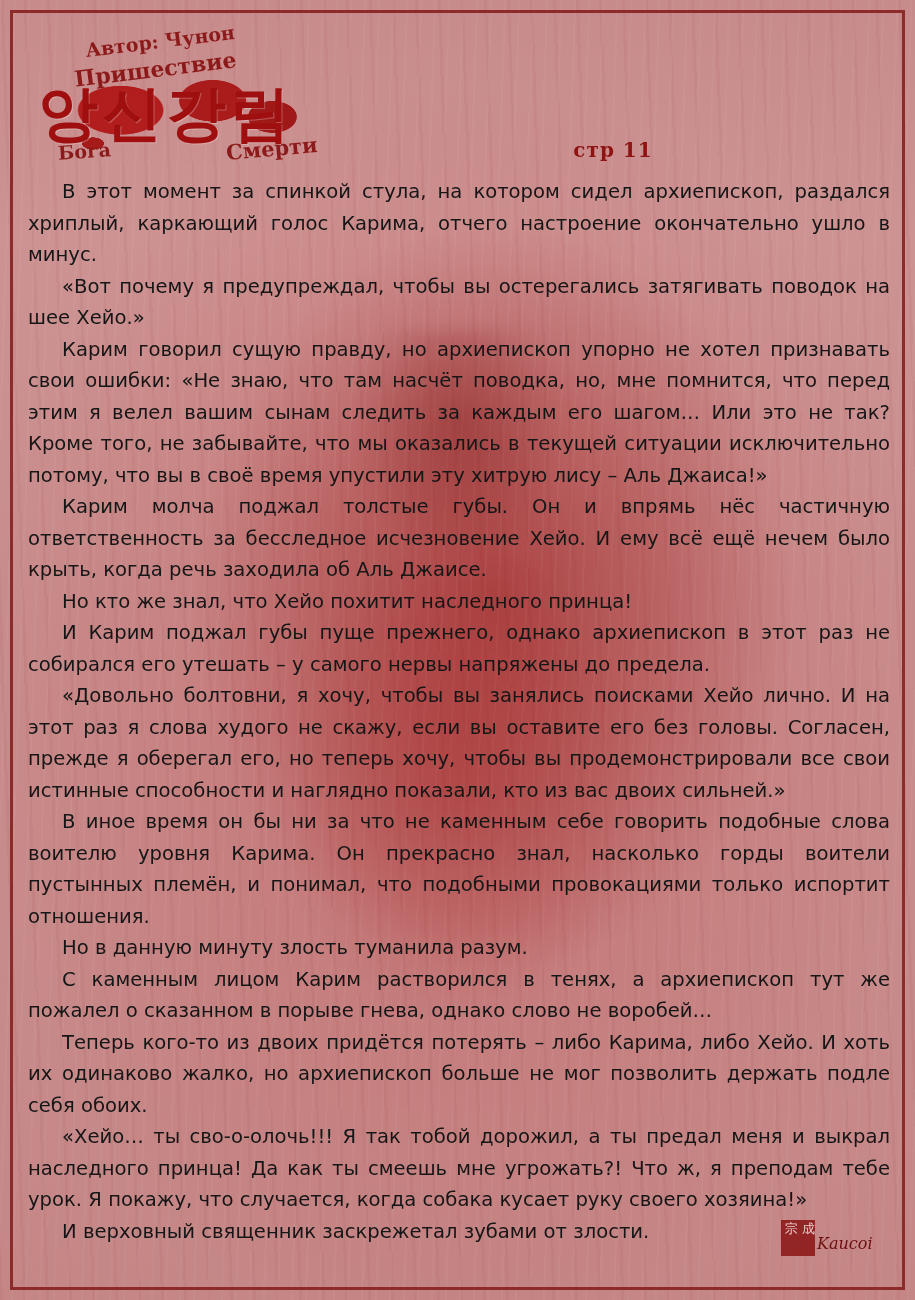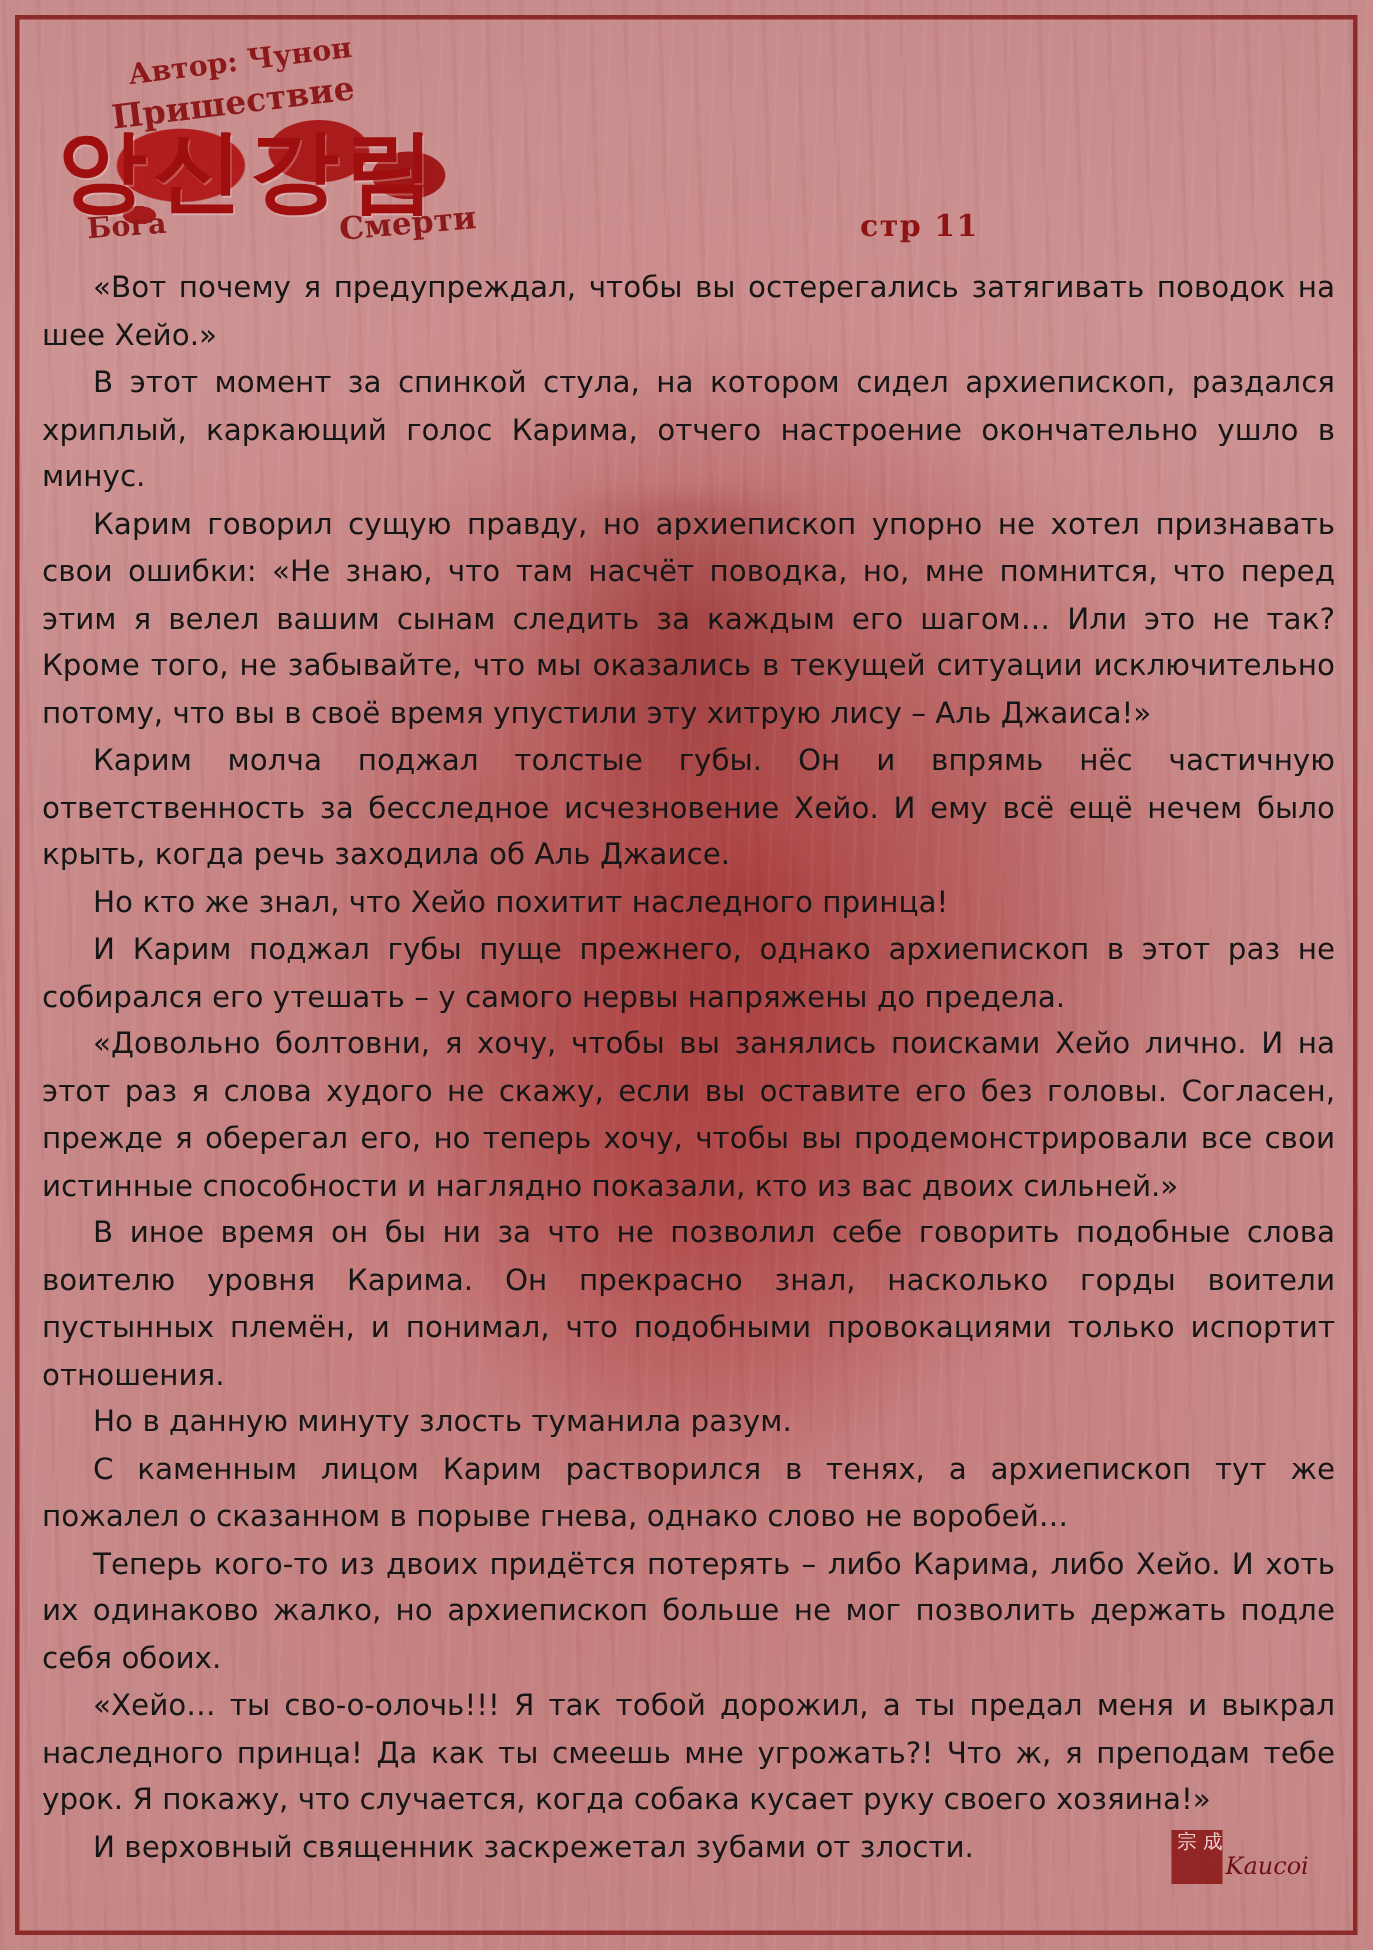--- a/index.html
+++ b/index.html
@@ -237,28 +237,28 @@
         <div class="t1">Пришествие</div>
         <div class="t2">Бога</div>
         <div class="t3">Смерти</div>
       </div>
 
 
       <div class="page-no">стр 11</div>
     </div>
 
     <div class="body-text">
+      <p>В этот момент за спинкой стула, на котором сидел архиепископ, раздался хриплый, каркающий голос Карима, отчего настроение окончательно ушло в минус.</p>
       <p>«Вот почему я предупреждал, чтобы вы остерегались затягивать поводок на шее Хейо.»</p>
-      <p>В этот момент за спинкой стула, на котором сидел архиепископ, раздался хриплый, каркающий голос Карима, отчего настроение окончательно ушло в минус.</p>
       <p>Карим говорил сущую правду, но архиепископ упорно не хотел признавать свои ошибки: «Не знаю, что там насчёт поводка, но, мне помнится, что перед этим я велел вашим сынам следить за каждым его шагом… Или это не так? Кроме того, не забывайте, что мы оказались в текущей ситуации исключительно потому, что вы в своё время упустили эту хитрую лису – Аль Джаиса!»</p>
       <p>Карим молча поджал толстые губы. Он и впрямь нёс частичную ответственность за бесследное исчезновение Хейо. И ему всё ещё нечем было крыть, когда речь заходила об Аль Джаисе.</p>
       <p>Но кто же знал, что Хейо похитит наследного принца!</p>
       <p>И Карим поджал губы пуще прежнего, однако архиепископ в этот раз не собирался его утешать – у самого нервы напряжены до предела.</p>
       <p>«Довольно болтовни, я хочу, чтобы вы занялись поисками Хейо лично. И на этот раз я слова худого не скажу, если вы оставите его без головы. Согласен, прежде я оберегал его, но теперь хочу, чтобы вы продемонстрировали все свои истинные способности и наглядно показали, кто из вас двоих сильней.»</p>
-      <p>В иное время он бы ни за что не позволил себе говорить подобные слова воителю уровня Карима. Он прекрасно знал, насколько горды воители пустынных племён, и понимал, что подобными провокациями только испортит отношения.</p>
+      <p>В иное время он бы ни за что не каменным себе говорить подобные слова воителю уровня Карима. Он прекрасно знал, насколько горды воители пустынных племён, и понимал, что подобными провокациями только испортит отношения.</p>
       <p>Но в данную минуту злость туманила разум.</p>
       <p>С каменным лицом Карим растворился в тенях, а архиепископ тут же пожалел о сказанном в порыве гнева, однако слово не воробей…</p>
       <p>Теперь кого-то из двоих придётся потерять – либо Карима, либо Хейо. И хоть их одинаково жалко, но архиепископ больше не мог позволить держать подле себя обоих.</p>
       <p>«Хейо… ты сво-о-олочь!!! Я так тобой дорожил, а ты предал меня и выкрал наследного принца! Да как ты смеешь мне угрожать?! Что ж, я преподам тебе урок. Я покажу, что случается, когда собака кусает руку своего хозяина!»</p>
       <p>И верховный священник заскрежетал зубами от злости.</p>
     </div>
 
   </div>
 
   <div class="sign">

